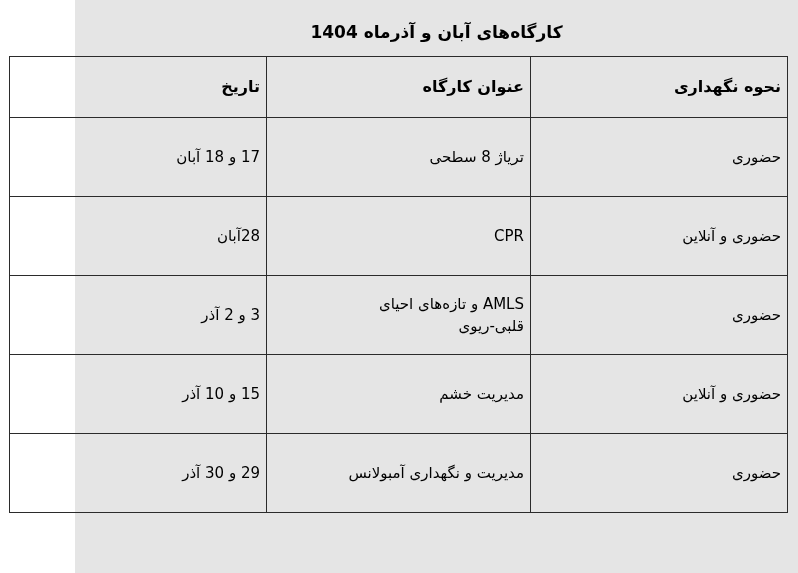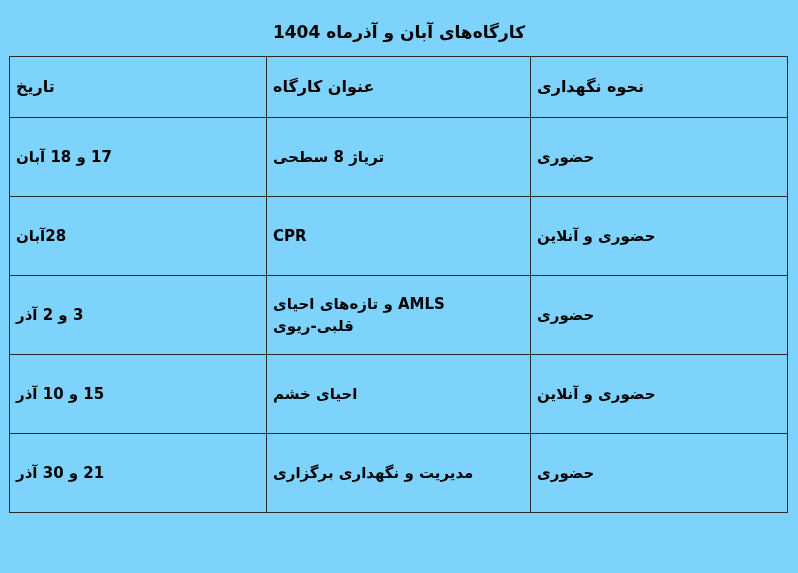--- a/index.html
+++ b/index.html
@@ -9,23 +9,23 @@
   }
   body {
     width: 798px;
     height: 573px;
     font-family: "DejaVu Sans", "Liberation Sans", sans-serif;
     color: #000000;
     overflow: hidden;
   }
   .page {
     position: relative;
-    width: 798px;
+    width: 723px;
     height: 573px;
-    background: #7dd3fc;
+    background: #e5e5e5;
   }
   .doc-title {
     text-align: center;
     font-size: 17px;
     font-weight: bold;
     letter-spacing: 0;
     padding-top: 22px;
     padding-bottom: 14px;
     direction: rtl;
   }
@@ -35,33 +35,33 @@
   table.schedule {
     width: 778px;
     border-collapse: collapse;
     table-layout: fixed;
     direction: rtl;
     margin: 0 auto;
   }
   table.schedule th,
   table.schedule td {
     border: 1px solid #2b2b2b;
-    text-align: left;
+    text-align: right;
     vertical-align: middle;
     font-size: 15px;
     padding: 10px 6px;
     line-height: 1.5;
   }
   table.schedule thead th {
     font-weight: bold;
     font-size: 16px;
     height: 40px;
   }
   table.schedule tbody td {
-    font-weight: bold;
+    font-weight: normal;
     height: 58px;
   }
   col.c-date { width: 257px; }
   col.c-title { width: 264px; }
   col.c-mode { width: 257px; }
   .cell-multiline {
     white-space: pre-line;
   }
 </style>
 </head>
@@ -97,25 +97,25 @@
           <td class="cell-multiline">28آبان</td>
         </tr>
         <tr>
           <td class="cell-multiline">حضوری</td>
           <td class="cell-multiline">AMLS و تازه‌های احیای
 قلبی-ریوی</td>
           <td class="cell-multiline">3 و 2 آذر</td>
         </tr>
         <tr>
           <td class="cell-multiline">حضوری و آنلاین</td>
-          <td class="cell-multiline">احیای خشم</td>
+          <td class="cell-multiline">مدیریت خشم</td>
           <td class="cell-multiline">15 و 10 آذر</td>
         </tr>
         <tr>
           <td class="cell-multiline">حضوری</td>
-          <td class="cell-multiline">مدیریت و نگهداری برگزاری</td>
-          <td class="cell-multiline">21 و 30 آذر</td>
+          <td class="cell-multiline">مدیریت و نگهداری آمبولانس</td>
+          <td class="cell-multiline">29 و 30 آذر</td>
         </tr>
       </tbody>
     </table>
   </div>
 
 </div>
 
 </body></html>

